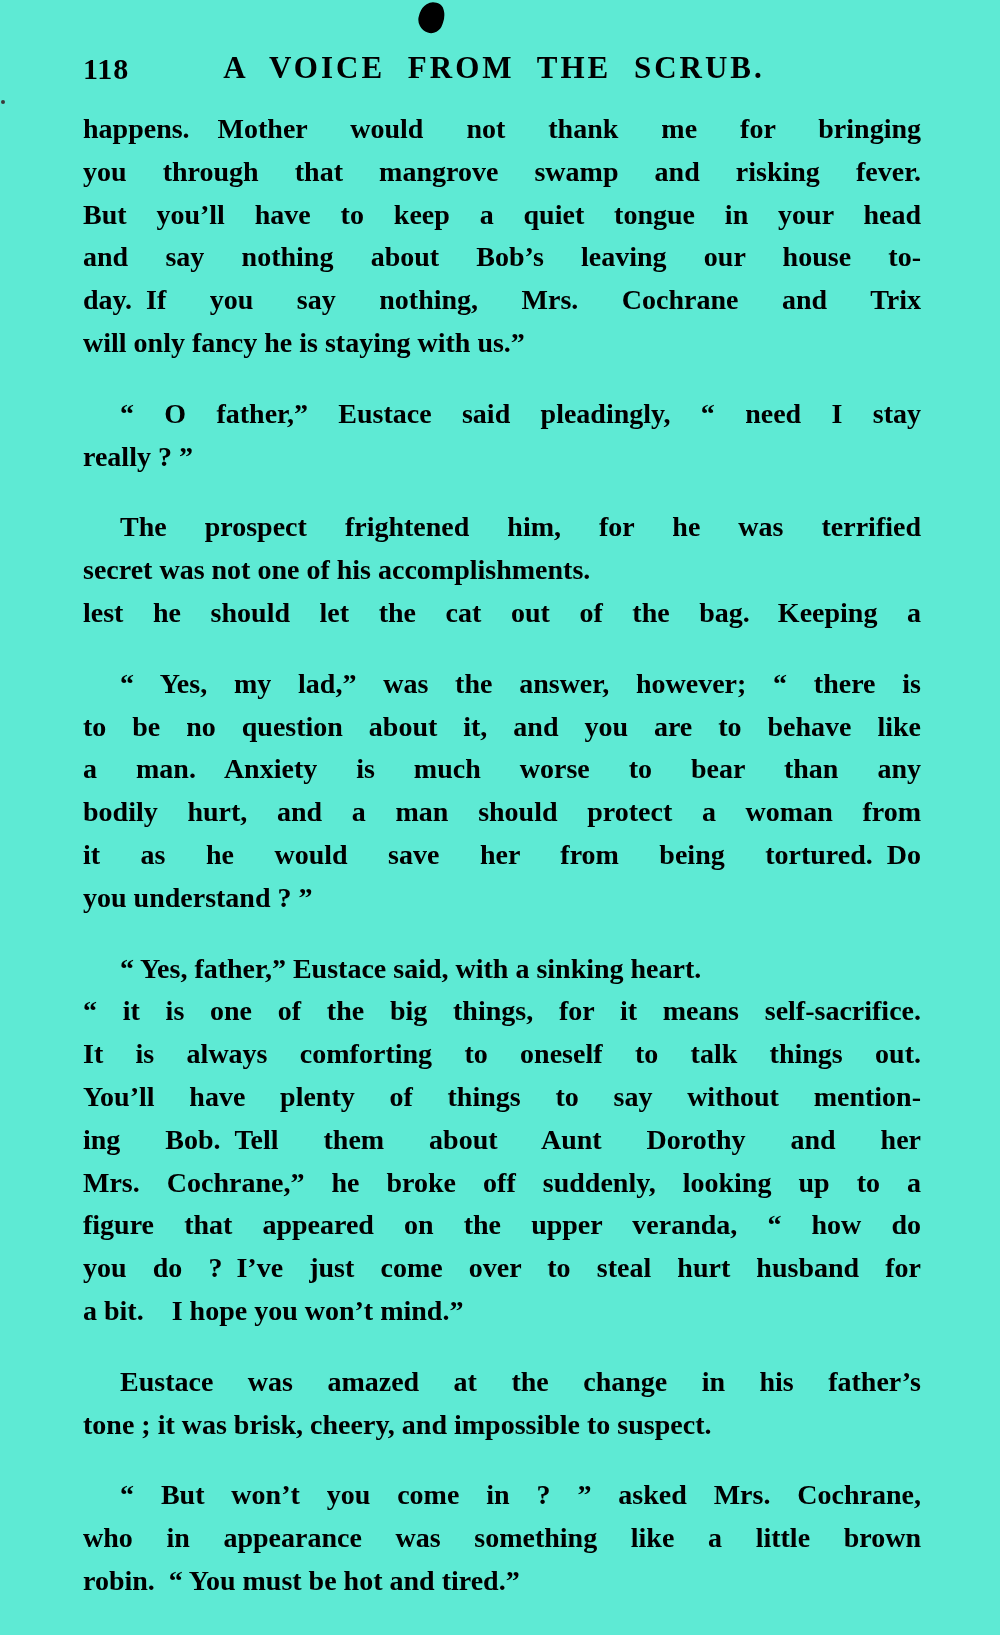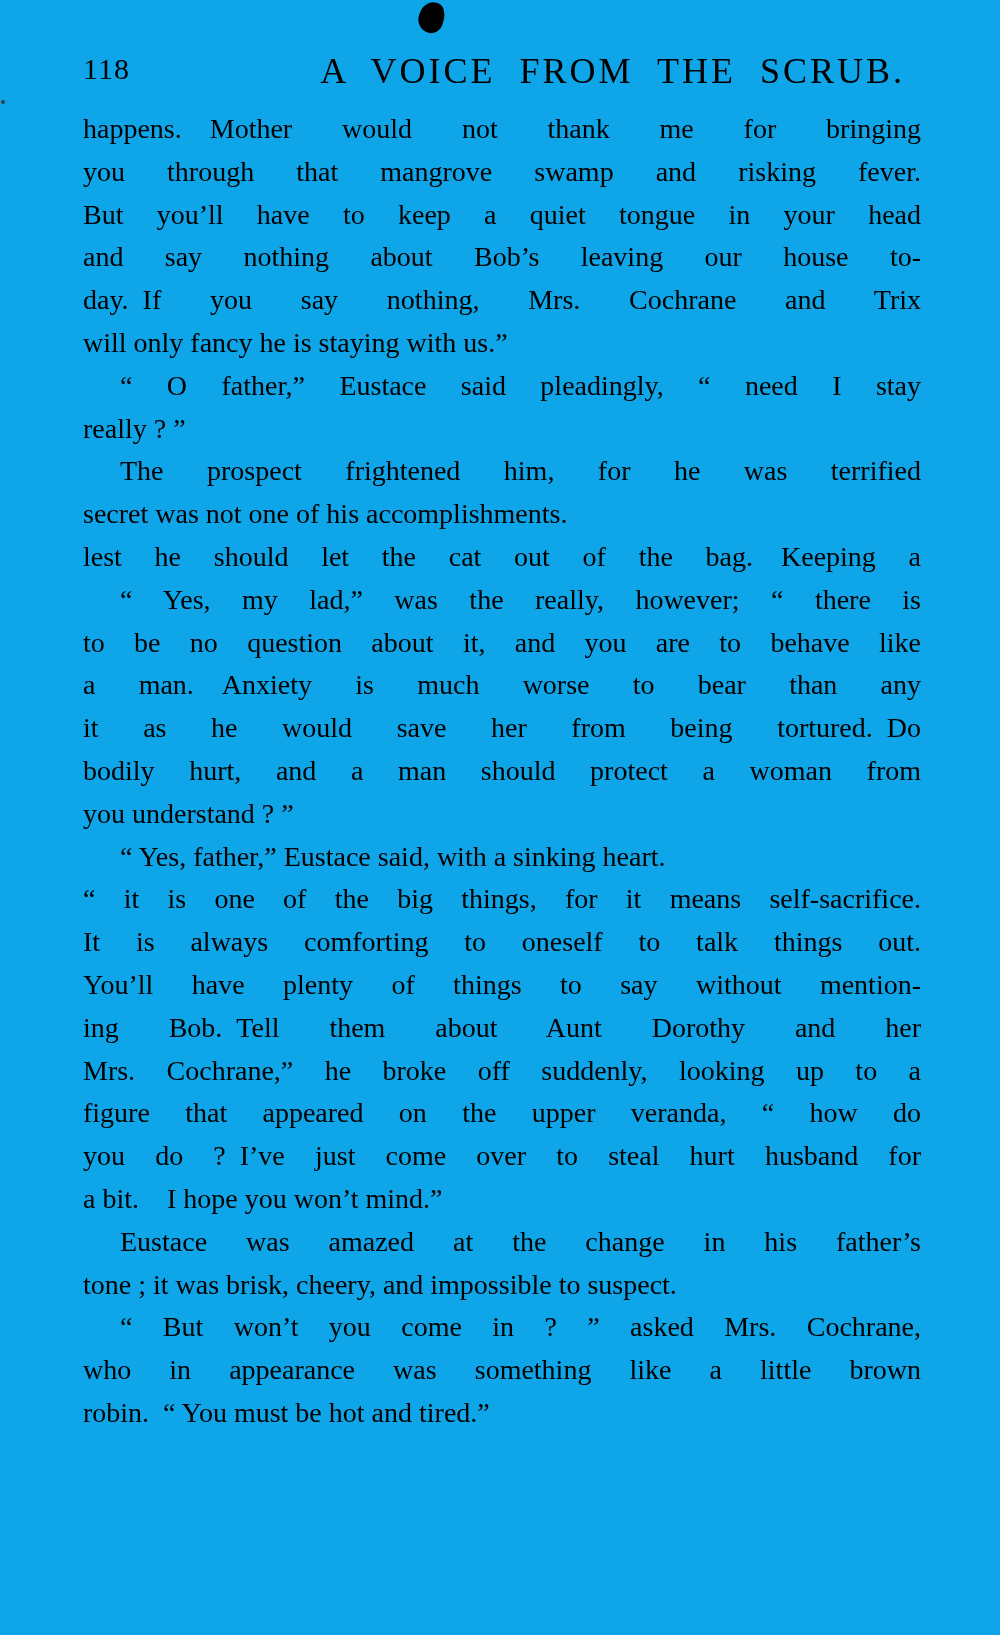--- a/index.html
+++ b/index.html
@@ -4,24 +4,24 @@
 <style>
   html, body {
     margin: 0;
     padding: 0;
     background: #ffffff;
   }
   .page {
     position: relative;
     width: 1000px;
     height: 1635px;
-    background: #0ea5e9;
+    background: #5eead4;
     color: #000000;
     font-family: "Liberation Serif", serif;
-    font-weight: 400;
+    font-weight: 700;
     overflow: hidden;
   }
   .ink-blot {
     position: absolute;
     left: 419px;
     top: 2px;
     width: 25px;
     height: 31px;
     background: #000000;
     border-radius: 58% 48% 52% 62% / 55% 60% 45% 50%;
@@ -48,22 +48,22 @@
     left: 0;
     top: 2px;
     font-size: 30px;
     letter-spacing: 1px;
   }
   .running-title {
     position: absolute;
     left: 0;
     right: 16px;
     top: 0;
-    text-align: right;
-    font-size: 36px;
+    text-align: center;
+    font-size: 31px;
     letter-spacing: 3px;
     word-spacing: 12px;
   }
   .page-text {
     position: absolute;
     top: 108px;
     left: 83px;
     width: 838px;
     font-size: 28px;
     line-height: 42.8px;
@@ -72,20 +72,21 @@
   .line {
     text-align: justify;
     text-align-last: left;
     white-space: normal;
   }
   .line.just {
     text-align-last: justify;
   }
   .line.first-indent {
     text-indent: 37px;
+    margin-top: 28px;
   }
 </style>
 </head>
 <body>
 
 <div class="page">
   <div class="ink-blot"></div>
   <div class="speck"></div>
 
   <div class="running-header">
@@ -105,25 +106,25 @@
       <div class="para">
         <div class="line just first-indent">“ O father,” Eustace said pleadingly, “ need I stay</div>
         <div class="line">really ? ”</div>
       </div>
       <div class="para">
         <div class="line just first-indent">The prospect frightened him, for he was terrified</div>
         <div class="line">secret was not one of his accomplishments.</div>
         <div class="line just">lest he should let the cat out of the bag. Keeping a</div>
       </div>
       <div class="para">
-        <div class="line just first-indent">“ Yes, my lad,” was the really, however; “ there is</div>
+        <div class="line just first-indent">“ Yes, my lad,” was the answer, however; “ there is</div>
         <div class="line just">to be no question about it, and you are to behave like</div>
         <div class="line just">a man. Anxiety is much worse to bear than any</div>
+        <div class="line just">bodily hurt, and a man should protect a woman from</div>
         <div class="line just">it as he would save her from being tortured. Do</div>
-        <div class="line just">bodily hurt, and a man should protect a woman from</div>
         <div class="line">you understand ? ”</div>
       </div>
       <div class="para">
         <div class="line first-indent">“ Yes, father,” Eustace said, with a sinking heart.</div>
       </div>
       <div class="para">
         <div class="line just">“ it is one of the big things, for it means self-sacrifice.</div>
         <div class="line just">It is always comforting to oneself to talk things out.</div>
         <div class="line just">You’ll have plenty of things to say without mention-</div>
         <div class="line just">ing Bob. Tell them about Aunt Dorothy and her</div>

